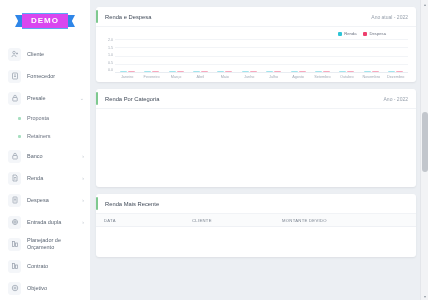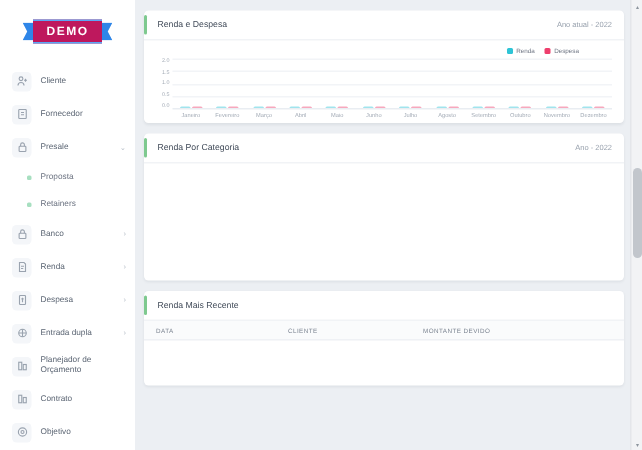--- a/index.html
+++ b/index.html
@@ -16,21 +16,21 @@
     width: 90px; height: 300px;
     background: #ffffff;
     flex: 0 0 90px;
     padding-top: 9px;
     overflow: hidden;
     position: relative;
   }
   .logo-wrap { display: flex; justify-content: center; align-items: center; height: 24px; margin-bottom: 10px; }
   .ribbon {
     position: relative;
-    background: #be185d;
+    background: #d946ef;
     color: #ffffff;
     font-size: 8px;
     font-weight: bold;
     letter-spacing: 1px;
     padding: 3px 9px 3px 9px;
     line-height: 1;
     border-top: 1px solid #5aa7f5;
     border-bottom: 1px solid #5aa7f5;
   }
   .ribbon::before, .ribbon::after {

